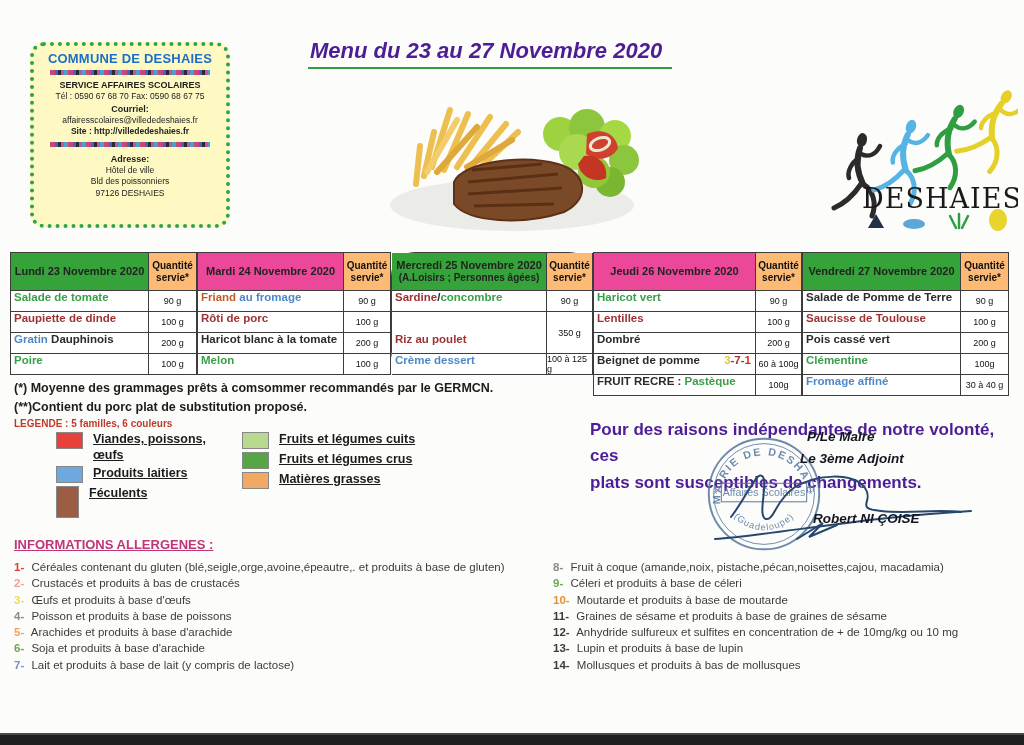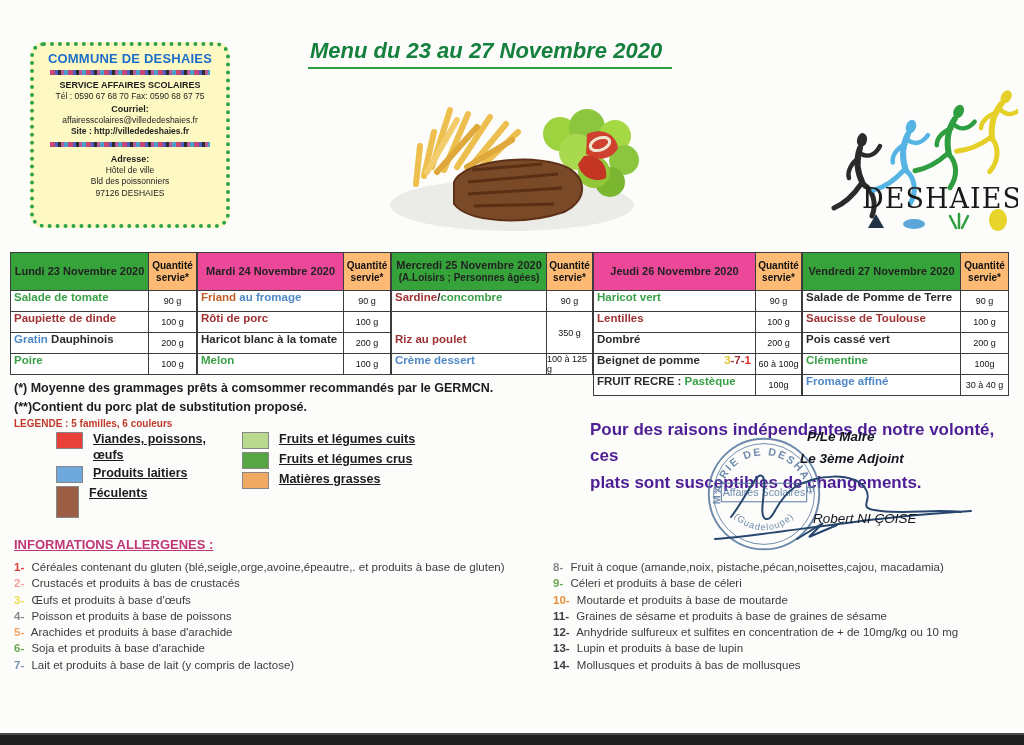--- a/index.html
+++ b/index.html
@@ -11,21 +11,21 @@
     border:4px dotted #2ea24c;border-radius:14px;box-sizing:border-box;
     padding:5px 4px;text-align:center;background:#fef9c3;}
   .cc-title{color:#1d6ec9;font-weight:bold;font-size:13px;letter-spacing:.2px;}
   .strip{height:5px;margin:4px 12px;
     background:repeating-linear-gradient(90deg,#c74875 0 5px,#4a5fc0 5px 8px,#2b2b2b 8px 11px,#b85a9a 11px 14px,#4aa0c8 14px 18px);}
   .cc-bold{font-weight:bold;font-size:9px;color:#1c1c1c;line-height:1.35;}
   .cc-line{font-size:8.5px;color:#222;line-height:1.35;}
 
   
   .page-title{position:absolute;left:308px;top:38px;font-size:22px;font-weight:bold;
-    font-style:italic;color:#15803d;border-bottom:2.5px solid #2f9e41;
+    font-style:italic;color:#4c1d95;border-bottom:2.5px solid #2f9e41;
     padding:0 10px 3px 2px;white-space:nowrap;}
 
   
   .food-photo{position:absolute;left:372px;top:72px;}
   .town-logo{position:absolute;left:826px;top:56px;}
 
   
   #menu-table{position:absolute;left:10px;top:252px;display:flex;align-items:flex-start;}
   .day-group{display:grid;border-left:1px solid #3c3c3c;border-top:1px solid #3c3c3c;}
   .cellb{border-right:1px solid #3c3c3c;border-bottom:1px solid #3c3c3c;box-sizing:border-box;}
@@ -62,21 +62,21 @@
   .swatch{width:25px;height:15px;border:1px solid #888;margin-right:10px;flex:0 0 auto;}
   .swatch.tall{height:30px;width:21px;}
   .legend-label{font-weight:bold;font-size:12.5px;color:#1c1c1c;line-height:1.25;text-decoration:underline;}
 
   
   .sig-block{position:absolute;left:695px;top:423px;width:305px;height:135px;}
   .stamp{position:absolute;left:5px;top:8px;opacity:.85;}
   .sig-line1{position:absolute;left:112px;top:6px;font-size:13.5px;font-weight:bold;font-style:italic;color:#13161f;}
   .sig-line2{position:absolute;left:105px;top:28px;font-size:13.5px;font-weight:bold;font-style:italic;color:#13161f;}
   .sig-scribble{position:absolute;left:18px;top:32px;}
-  .sig-name{position:absolute;left:118px;top:88px;font-size:13.5px;font-weight:normal;font-style:italic;color:#13161f;}
+  .sig-name{position:absolute;left:118px;top:88px;font-size:13.5px;font-weight:bold;font-style:italic;color:#13161f;}
 
   
   .allergens-title{position:absolute;left:14px;top:537px;color:#bf3576;font-weight:bold;
     font-size:13px;text-decoration:underline;}
   .allergen-list{position:absolute;font-size:11.5px;color:#3c3c3c;}
   .allergen-list.left{left:14px;top:559px;}
   .allergen-list.right{left:553px;top:559px;}
   .allergen-item{line-height:16.3px;white-space:nowrap;}
   .allergen-item .num{font-weight:bold;margin-right:4px;}
 
@@ -221,21 +221,21 @@
         <div class="cellb qty-cell">100 g</div>
         <div class="cellb food-cell">
           <span class="c-dark">Haricot blanc à la tomate</span>
         </div>
         <div class="cellb qty-cell">200 g</div>
         <div class="cellb food-cell">
           <span class="c-green">Melon</span>
         </div>
         <div class="cellb qty-cell">100 g</div>
       </div>
-      <div class="day-group" style="grid-template-columns: 155px 46px; grid-template-rows: 38px repeat(4, 21px);">
+      <div class="day-group" style="grid-template-columns: 155px 46px; grid-template-rows: 38px repeat(4, 21px); border-radius: 24px;">
         <div class="cellb day-header hdr-green">
           <div>Mercredi 25 Novembre 2020</div>
           <div class="day-subheader">(A.Loisirs ; Personnes âgées)</div>
         </div>
         <div class="cellb qty-header">
           <div>Quantité</div>
           <div>servie*</div>
         </div>
         <div class="cellb food-cell">
           <span class="c-red">Sardine</span>

